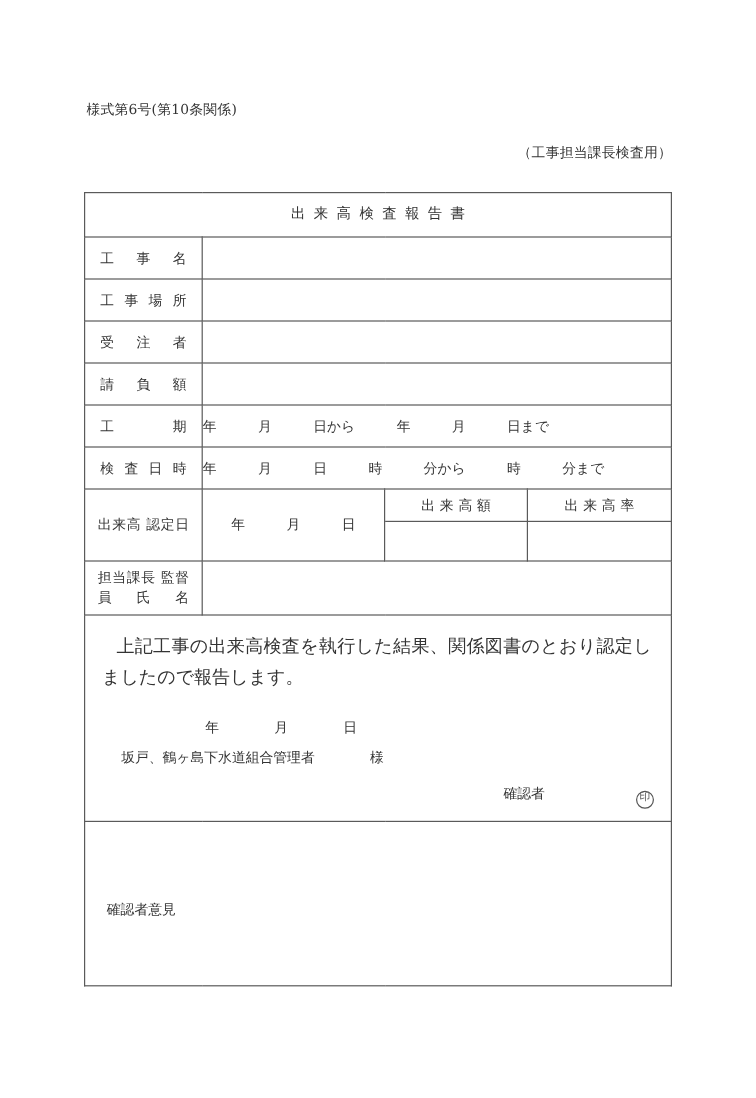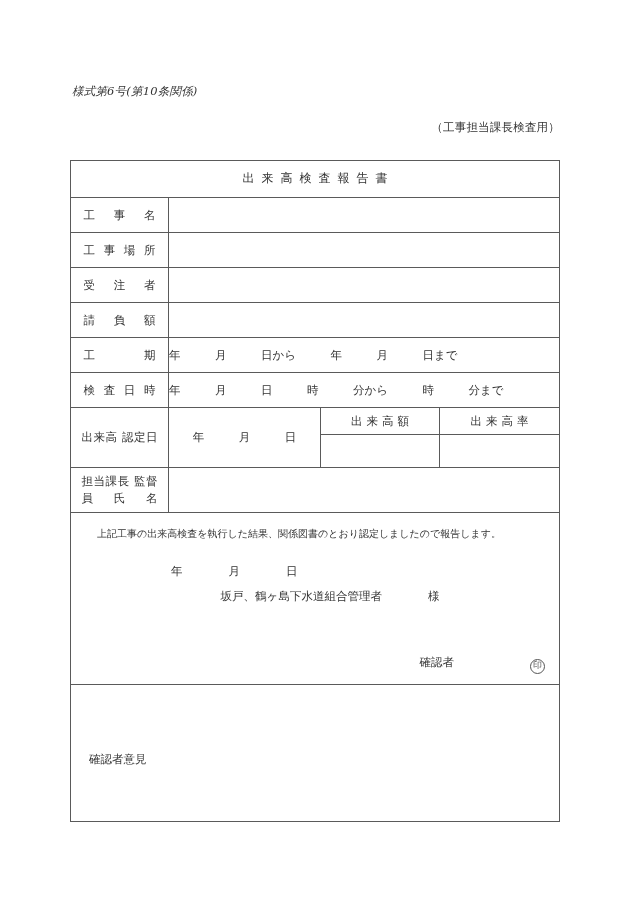--- a/index.html
+++ b/index.html
@@ -23,21 +23,20 @@
   }
 
   
   .form-code {
     position: absolute;
     left: 72px;
     top: 84px;
     font-size: 11.5px;
     letter-spacing: 0.2px;
     white-space: nowrap;
-    font-style: italic;
   }
   .usage-note {
     position: absolute;
     right: 70px;
     top: 120px;
     font-size: 11.5px;
     letter-spacing: 0.2px;
     white-space: nowrap;
   }
 
@@ -131,37 +130,36 @@
     height: 171px;
     vertical-align: top;
     position: relative;
   }
   .statement-body {
     position: relative;
     height: 100%;
   }
   .statement-para {
     padding: 12px 16px 0 14px;
-    font-size: 10px;
+    font-size: 15px;
     line-height: 1.75;
     text-indent: 12px;
     text-align: justify;
   }
   .statement-date {
     margin-top: 20px;
     padding-left: 100px;
     font-size: 11.5px;
     white-space: pre;
   }
   .statement-addressee {
     margin-top: 9px;
     padding-left: 30px;
     font-size: 11.5px;
     white-space: pre;
-    text-align: center;
   }
   .confirm-line {
     position: absolute;
     right: 14px;
     bottom: 10px;
     font-size: 11.5px;
     white-space: nowrap;
     margin-top: 31px;
   }
   .confirm-label {

